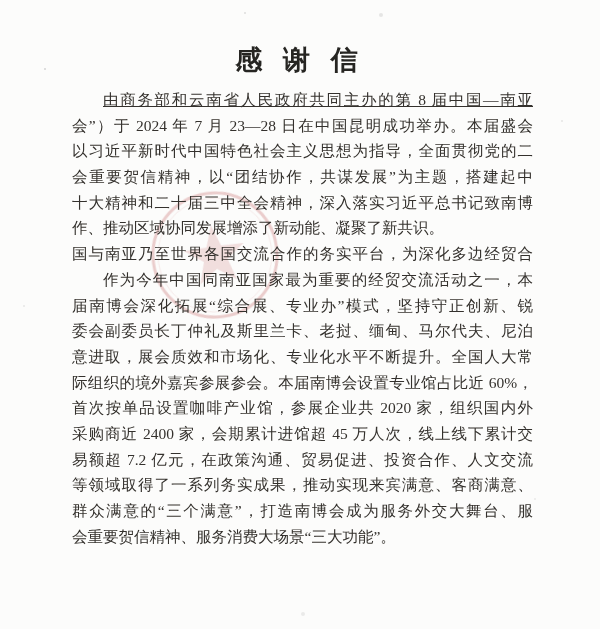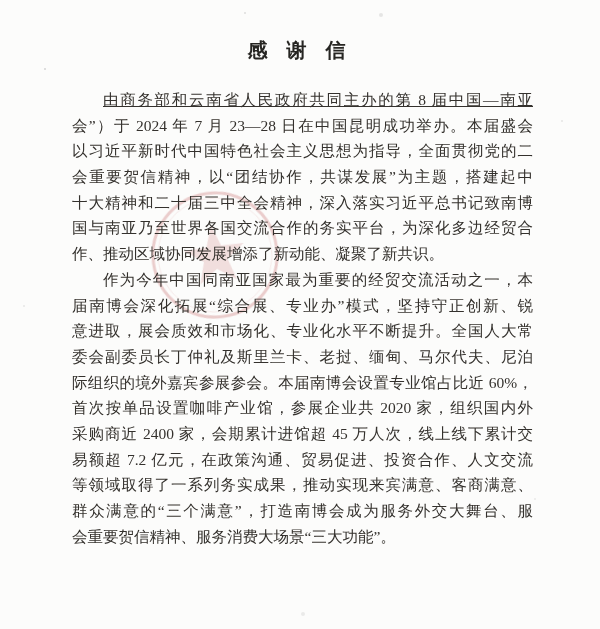--- a/index.html
+++ b/index.html
@@ -11,21 +11,21 @@
     background: #fcfcfb;
     overflow: hidden;
     font-family: "Liberation Serif", "DejaVu Serif", serif;
   }
   .title {
     position: absolute;
     top: 24px;
     left: 0;
     width: 600px;
     text-align: center;
-    font-size: 20px;
+    font-size: 27px;
     font-weight: 700;
     letter-spacing: 7px;
     color: #262522;
     padding-left: 0; 
     box-sizing: border-box;
   }
   .body-text {
     position: absolute;
     left: 72px;
     top: 87px;
@@ -91,26 +91,26 @@
   </div>
 
   <h1 class="title">感 谢 信</h1>
 
   <div class="body-text">
       <div class="line j" style="text-indent: 2em; text-decoration: underline;">由商务部和云南省人民政府共同主办的第 8 届中国—南亚</div>
       <div class="line j">会”）于 2024 年 7 月 23—28 日在中国昆明成功举办。本届盛会</div>
       <div class="line j">以习近平新时代中国特色社会主义思想为指导，全面贯彻党的二</div>
       <div class="line j">会重要贺信精神，以“团结协作，共谋发展”为主题，搭建起中</div>
       <div class="line j">十大精神和二十届三中全会精神，深入落实习近平总书记致南博</div>
+      <div class="line">作、推动区域协同发展增添了新动能、凝聚了新共识。</div>
       <div class="line j">国与南亚乃至世界各国交流合作的务实平台，为深化多边经贸合</div>
-      <div class="line">作、推动区域协同发展增添了新动能、凝聚了新共识。</div>
       <div class="line j" style="text-indent: 2em;">作为今年中国同南亚国家最为重要的经贸交流活动之一，本</div>
       <div class="line j">届南博会深化拓展“综合展、专业办”模式，坚持守正创新、锐</div>
+      <div class="line j">委会副委员长丁仲礼及斯里兰卡、老挝、缅甸、马尔代夫、尼泊</div>
       <div class="line j">意进取，展会质效和市场化、专业化水平不断提升。全国人大常</div>
-      <div class="line j">委会副委员长丁仲礼及斯里兰卡、老挝、缅甸、马尔代夫、尼泊</div>
       <div class="line j">际组织的境外嘉宾参展参会。本届南博会设置专业馆占比近 60%，</div>
       <div class="line j">首次按单品设置咖啡产业馆，参展企业共 2020 家，组织国内外</div>
       <div class="line j">采购商近 2400 家，会期累计进馆超 45 万人次，线上线下累计交</div>
       <div class="line j">易额超 7.2 亿元，在政策沟通、贸易促进、投资合作、人文交流</div>
       <div class="line j">等领域取得了一系列务实成果，推动实现来宾满意、客商满意、</div>
       <div class="line j">群众满意的“三个满意”，打造南博会成为服务外交大舞台、服</div>
       <div class="line">会重要贺信精神、服务消费大场景“三大功能”。</div>
     </div>
 
 </div>

